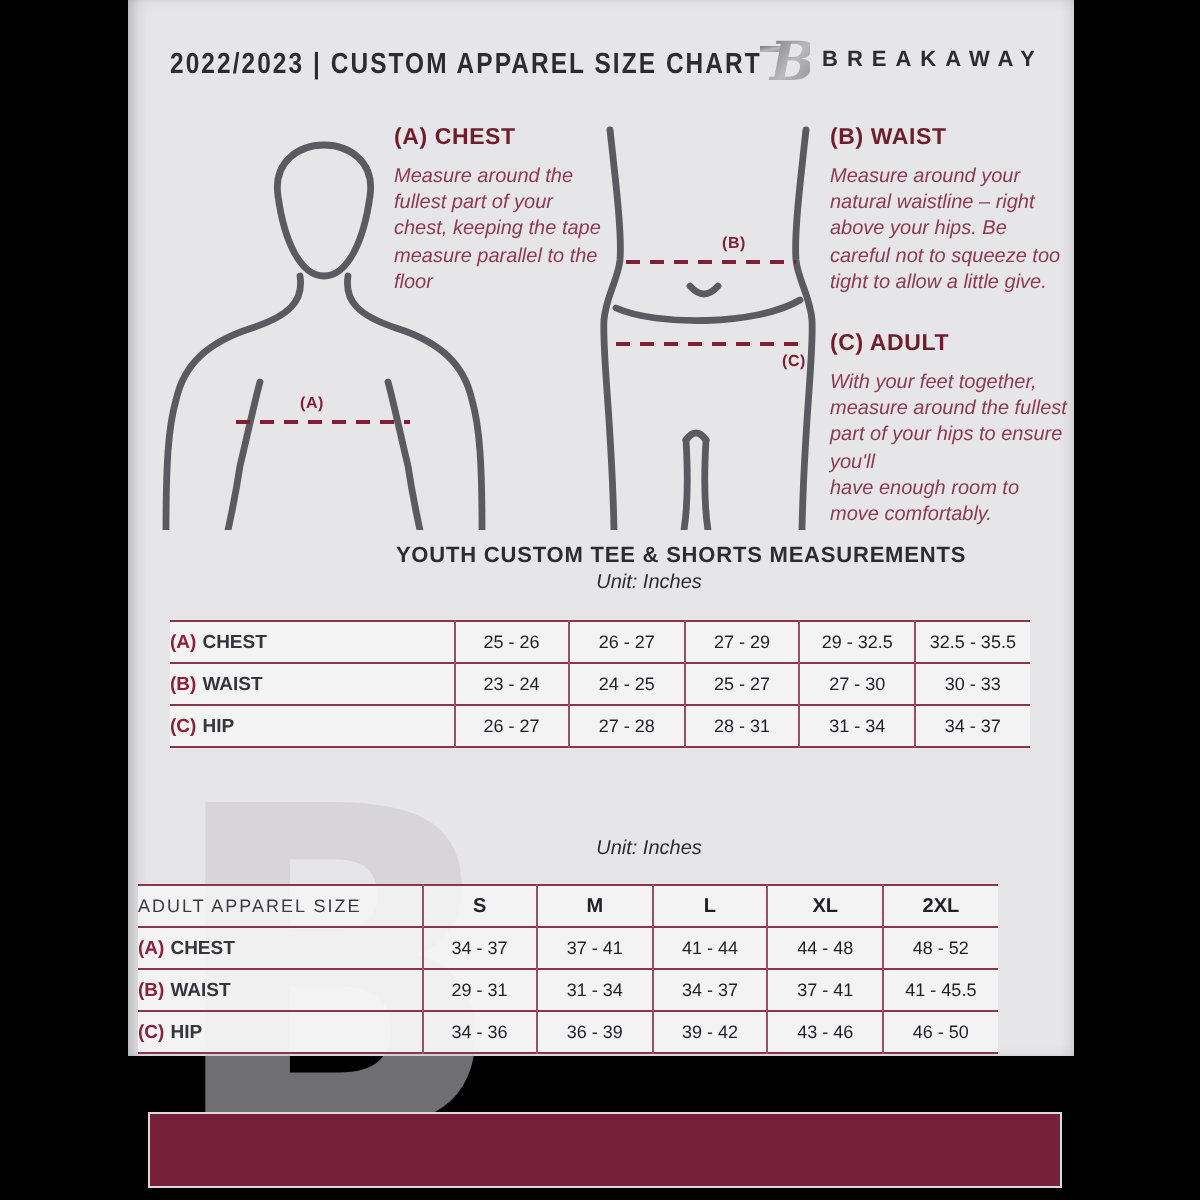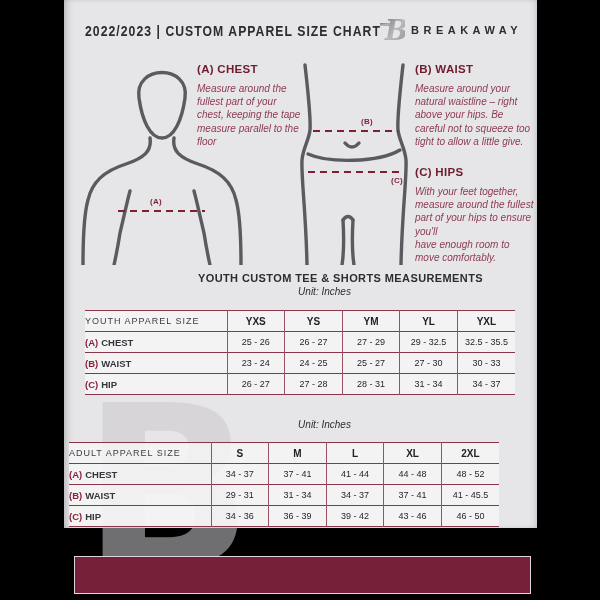--- a/index.html
+++ b/index.html
@@ -113,45 +113,37 @@
 
     <div class="abs layer" style="left:133px; top:63px; width:104px;">
       <div class="sec-title">(A) CHEST</div>
       <div class="sec-body">Measure around the fullest part of your chest, keeping the tape measure parallel to the floor</div>
     </div>
     <div class="abs layer" style="left:351px; top:63px; width:116px;">
       <div class="sec-title">(B) WAIST</div>
       <div class="sec-body">Measure around your natural waistline – right above your hips. Be careful not to squeeze too tight to allow a little give.</div>
     </div>
     <div class="abs layer" style="left:351px; top:166px; width:120px;">
-      <div class="sec-title">(C) HIPS</div>
+      <div class="sec-title">(C) ADULT</div>
       <div class="sec-body">With your feet together, measure around the fullest part of your hips to ensure you'll
 have enough room to move comfortably.</div>
     </div>
 
     <div class="abs tbl-title" style="top:272px;">YOUTH CUSTOM TEE &amp; SHORTS MEASUREMENTS</div>
     <div class="abs tbl-unit" style="top:286px;">Unit: Inches</div>
     <table class="abs size" style="left:21px; top:310px;">
       <colgroup>
           <col style="width:142px">
           <col style="width:57.6px">
           <col style="width:57.6px">
           <col style="width:57.6px">
           <col style="width:57.6px">
           <col style="width:57.6px">
         </colgroup>
       <tbody>
-          <tr>
-        <th class="label-hd">YOUTH APPAREL SIZE</th>
-        <th class="size-col">YXS</th>
-        <th class="size-col">YS</th>
-        <th class="size-col">YM</th>
-        <th class="size-col">YL</th>
-        <th class="size-col">YXL</th>
-      </tr>
       <tr>
         <td class="row-label"><span class="pfx">(A)</span><span class="lbl">CHEST</span></td>
         <td class="val">25 - 26</td>
         <td class="val">26 - 27</td>
         <td class="val">27 - 29</td>
         <td class="val">29 - 32.5</td>
         <td class="val">32.5 - 35.5</td>
       </tr>
       <tr>
         <td class="row-label"><span class="pfx">(B)</span><span class="lbl">WAIST</span></td>

